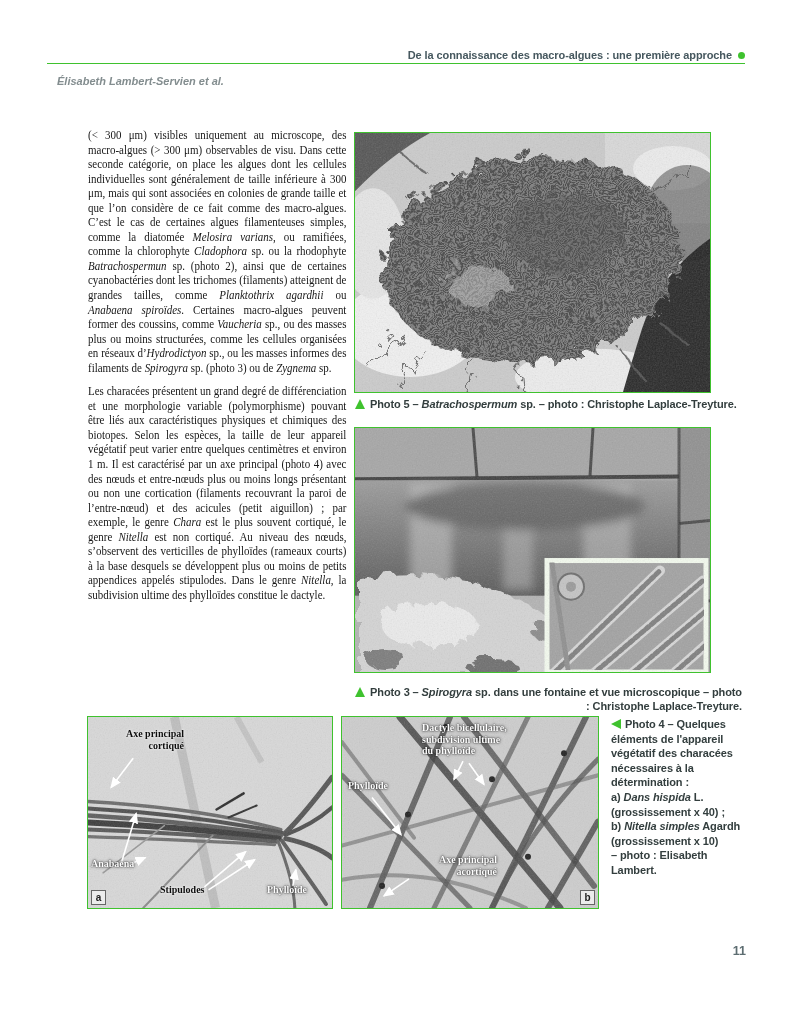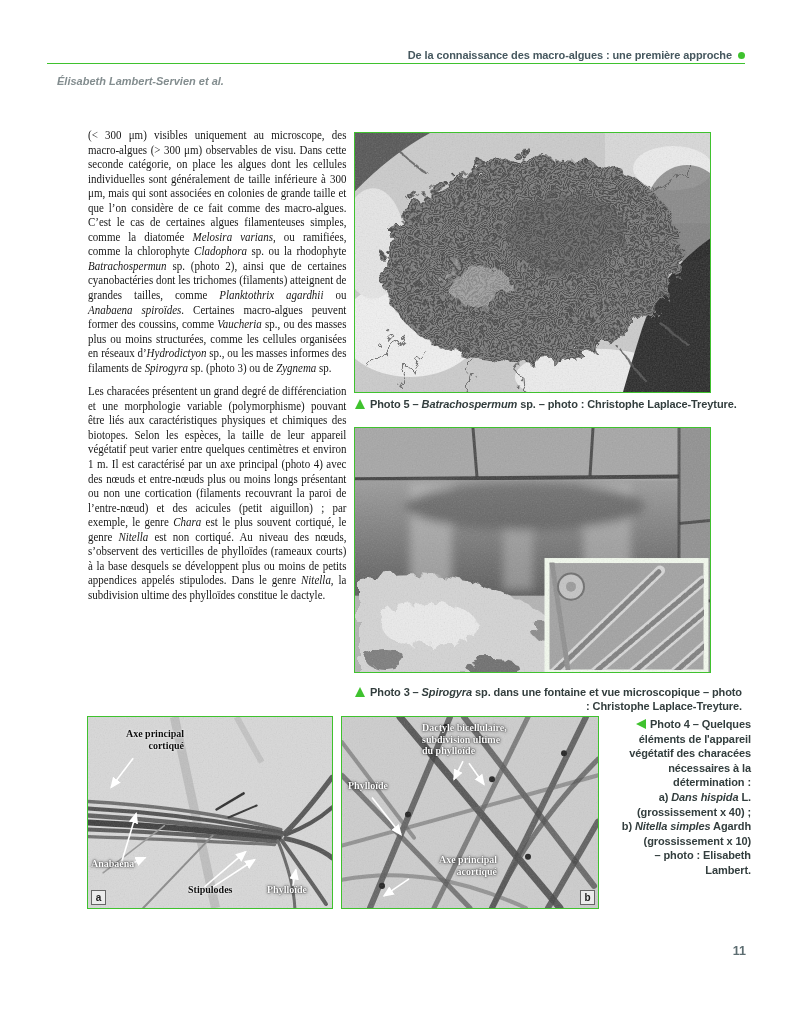--- a/index.html
+++ b/index.html
@@ -26,21 +26,21 @@
   .photo svg{position:absolute;left:0;top:0;width:100%;height:100%;display:block;}
   .p2{left:354px;top:132px;width:357px;height:261px;}
   .p3{left:354px;top:427px;width:357px;height:246px;}
   .pa{left:87px;top:716px;width:246px;height:193px;}
   .pb{left:341px;top:716px;width:258px;height:193px;}
   
   .caption{position:absolute;font:700 11px/13.5px "Liberation Sans",sans-serif;
         color:var(--caption-text);letter-spacing:-0.1px;}
   .cap2{left:355px;top:398px;width:400px;}
   .cap3{left:354px;top:686px;width:388px;text-align:right;}
-  .cap4{left:611px;top:717px;width:140px;line-height:14.6px;text-align:right;}
+  .cap4{left:611px;top:717px;width:140px;line-height:14.6px;}
   .tri-up{display:inline-block;width:0;height:0;border-left:5.5px solid transparent;
         border-right:5.5px solid transparent;border-bottom:10px solid var(--accent-green);
         margin-right:5px;vertical-align:-1px;}
   .tri-left{display:inline-block;width:0;height:0;border-top:5.5px solid transparent;
         border-bottom:5.5px solid transparent;border-right:10px solid var(--accent-green);
         margin-right:4px;vertical-align:-1px;}
   
   .plabel{position:absolute;font:700 10px/11.5px "Liberation Serif",serif;text-align:right;
         white-space:pre-line;}
   .plabel.dark{color:#0d0d0d;text-shadow:0 0 3px rgba(255,255,255,.95),0 0 1px rgba(255,255,255,.9);}
@@ -223,21 +223,21 @@
         <line x1="33" y1="146" x2="48" y2="96" marker-end="url(#ahA)"></line>
         <line x1="36" y1="149" x2="57" y2="140" marker-end="url(#ahA)"></line>
         <line x1="116" y1="169" x2="157" y2="134" marker-end="url(#ahA)"></line>
         <line x1="120" y1="172" x2="166" y2="142" marker-end="url(#ahA)"></line>
         <line x1="204" y1="168" x2="207" y2="152" marker-end="url(#ahA)"></line>
       </g>
     </svg>
     <div class="plabel dark" style="left:8px;top:11px;width:88px;">Axe principal
 cortiqué</div>
     <div class="plabel light" style="left:3px;top:141px;">Anabaena</div>
-    <div class="plabel dark" style="left:72px;top:167px;padding-left:28px;">Stipulodes</div>
+    <div class="plabel dark" style="left:72px;top:167px;">Stipulodes</div>
     <div class="plabel light" style="left:179px;top:167px;">Phylloïde</div>
     <div class="pmarker">a</div>
   </div>
 
   <div class="photo pb">
     <svg viewBox="0 0 256 190" preserveAspectRatio="none">
       <defs>
         <filter id="nb" x="0" y="0" width="100%" height="100%">
             <feTurbulence type="fractalNoise" baseFrequency="0.8" numOctaves="2" seed="13"></feTurbulence>
             <feColorMatrix type="saturate" values="0"></feColorMatrix>

